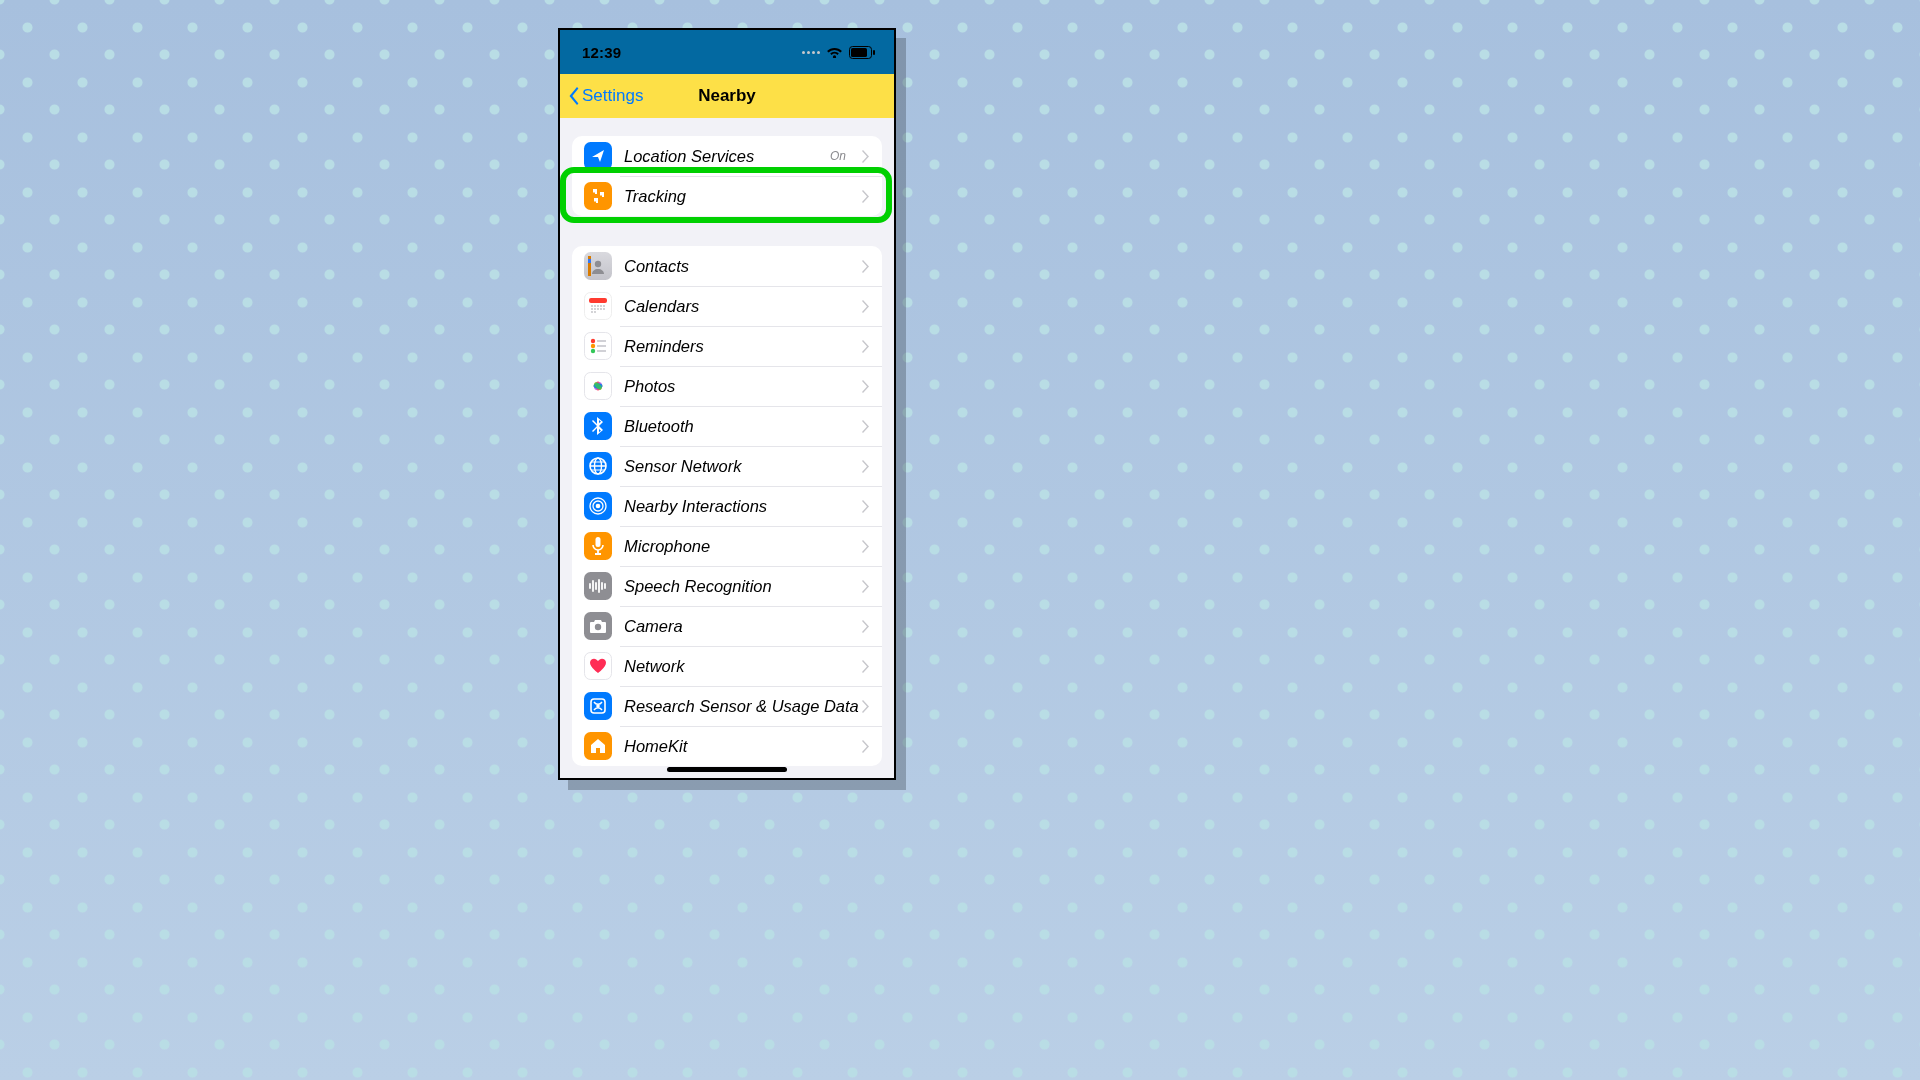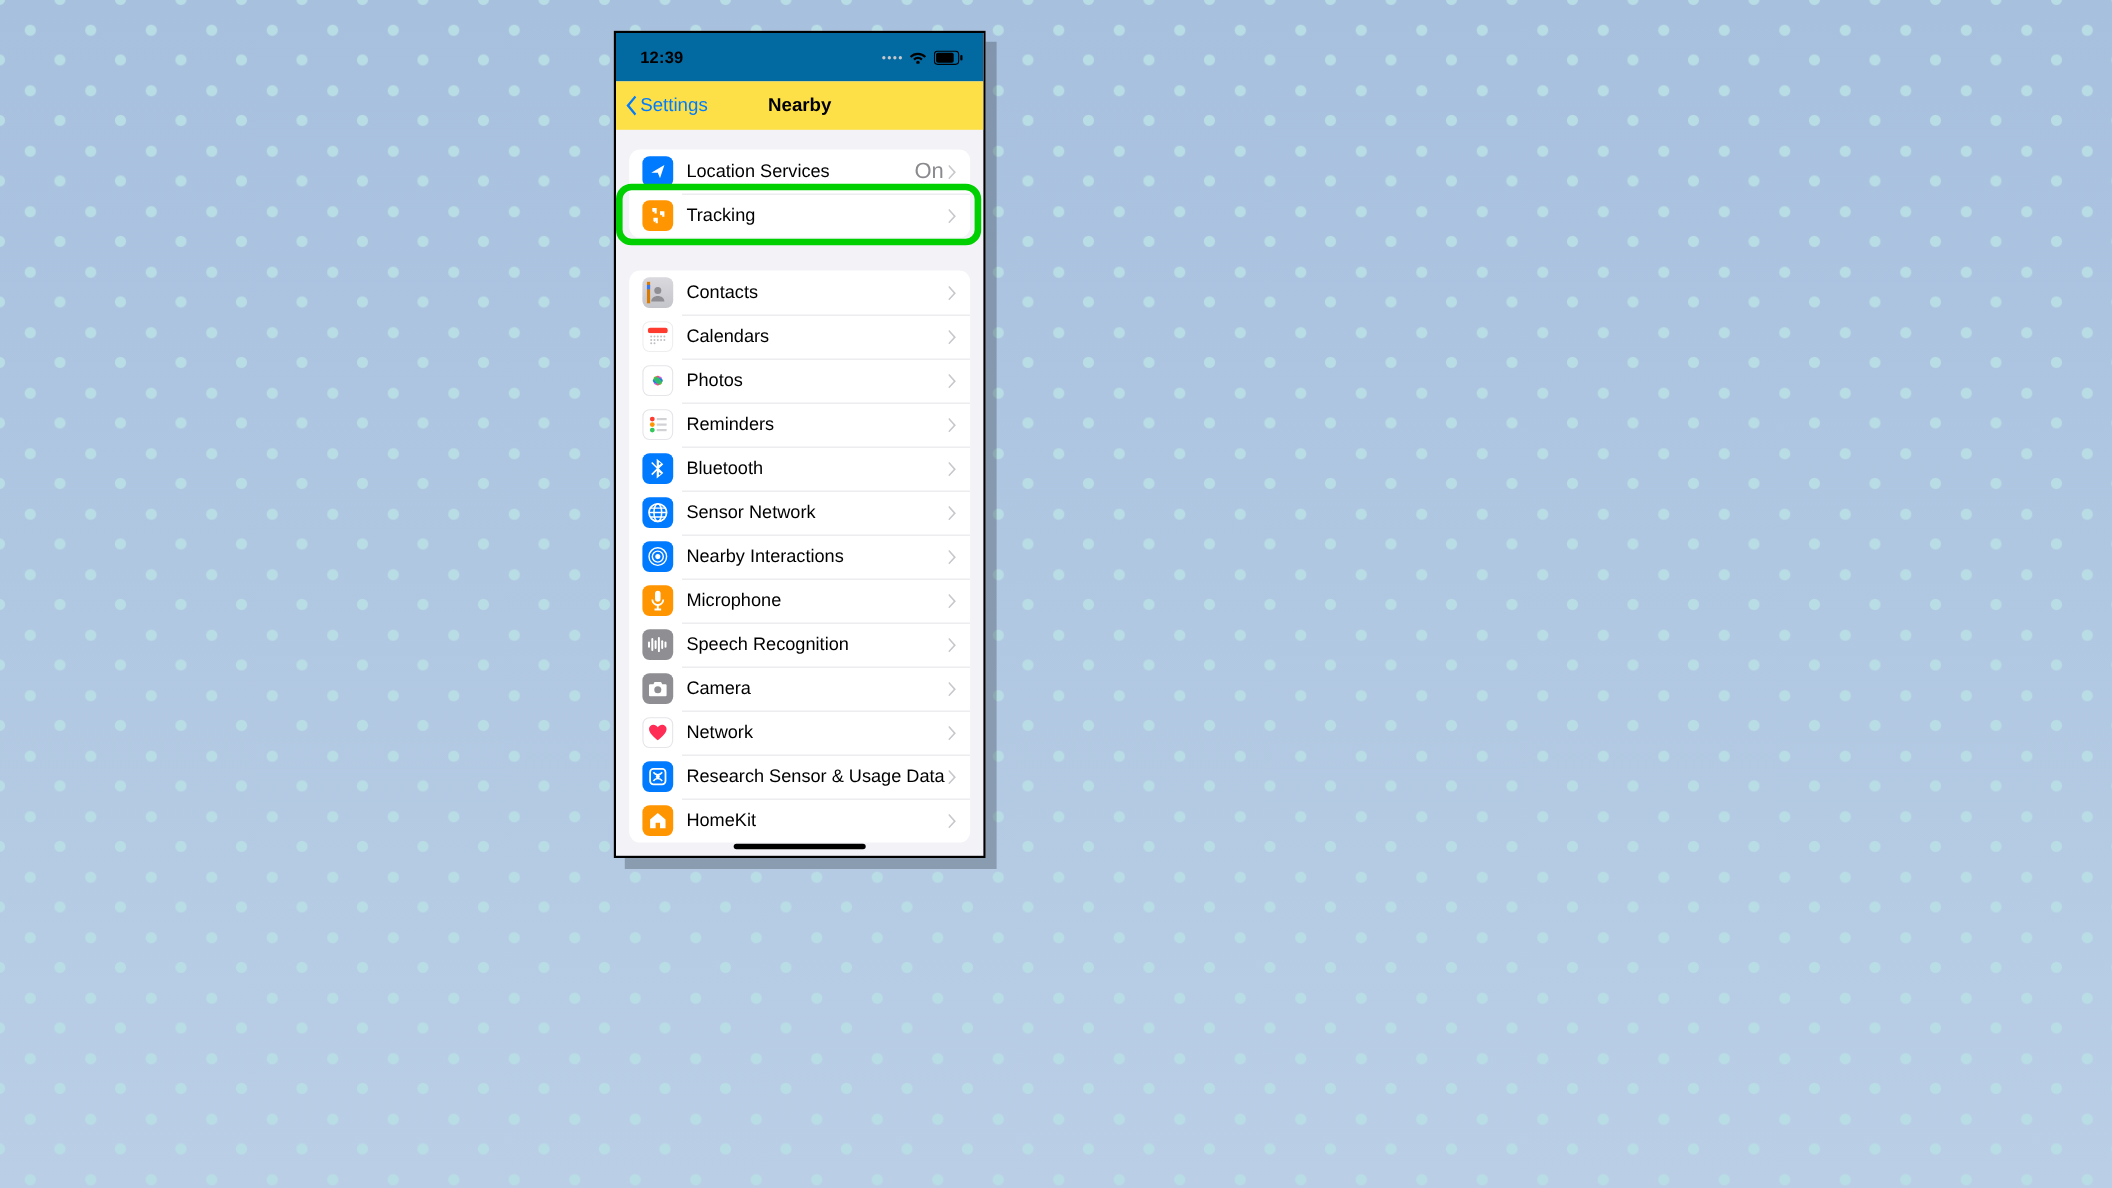--- a/index.html
+++ b/index.html
@@ -21,26 +21,26 @@
   .dots span{width:3px;height:3px;border-radius:50%;background:#c8c8cc;}
   .wifi svg,.batt svg{display:block;}
   
   .nav{position:relative;height:44px;background:#fde047;}
   .back{position:absolute;left:6px;top:0;height:44px;display:flex;align-items:center;color:#007aff;font-size:17px;}
   .back svg{margin-right:2px;}
   .title{position:absolute;left:0;right:0;top:0;height:44px;display:flex;align-items:center;justify-content:center;
     font-size:17px;font-weight:600;color:#000;pointer-events:none;}
   
   .content{padding-top:18px;}
-  .group{background:#fff;border-radius:10px;margin:0 12px 30px 12px;overflow:hidden;}
+  .group{background:#fff;border-radius:10px;margin:0 12px 30px 12px;overflow:hidden;font-style:italic;}
   .row{display:flex;align-items:center;height:40px;padding:0 12px 0 12px;position:relative;}
   .row + .row::before{content:"";position:absolute;left:48px;right:0;top:0;height:1px;background:#e5e5ea;}
   .ico{width:28px;height:28px;border-radius:6.5px;flex:0 0 28px;display:flex;align-items:center;justify-content:center;margin-right:12px;}
   .lbl{flex:1;font-size:16.5px;color:#000;white-space:nowrap;overflow:hidden;text-overflow:ellipsis;}
-  .val{font-size:20px;color:#8a8a8e;margin-right:4px;}
+  .val{font-size:12px;color:#8a8a8e;margin-right:16px;}
   .chev{flex:0 0 auto;}
   .chev svg{display:block;}
   
   .hl{position:absolute;border:6px solid #00d000;background:rgba(0,255,0,0);border-radius:14px;pointer-events:none;
       left:560px;top:167px;width:332px;height:56px;box-sizing:border-box;}
   
   .homebar{position:absolute;left:50%;bottom:6px;transform:translateX(-50%);width:120px;height:5px;border-radius:3px;background:#000;}
   
   .bg-blue{background:#007aff;} .bg-orange{background:#ff9500;} .bg-grey{background:#8e8e93;}
   .bg-white{background:#fff;border:1px solid #e5e5ea;box-sizing:border-box;}
@@ -164,51 +164,51 @@
           <span class="lbl">Calendars</span>
           <span class="chev">
               <svg width="8" height="13" viewBox="0 0 8 13">
                 <path fill="#c7c7cc" d="m1 0 6 6.5L1 13 0 12l5-5.5L0 1z"></path>
               </svg>
             </span>
         </div>
 
         <div class="row">
           <span class="ico bg-white">
+            <svg width="20" height="20" viewBox="0 0 20 20">
+                <circle cx="5" cy="5" r="2.2" fill="#ff3b30"></circle>
+                <circle cx="5" cy="10" r="2.2" fill="#ff9500"></circle>
+                <circle cx="5" cy="15" r="2.2" fill="#34c759"></circle>
+                <rect x="9" y="4" width="9" height="2" fill="#d1d1d6"></rect>
+                <rect x="9" y="9" width="9" height="2" fill="#d1d1d6"></rect>
+                <rect x="9" y="14" width="9" height="2" fill="#d1d1d6"></rect>
+              </svg>
+          </span>
+          <span class="lbl">Reminders</span>
+          <span class="chev">
+              <svg width="8" height="13" viewBox="0 0 8 13">
+                <path fill="#c7c7cc" d="m1 0 6 6.5L1 13 0 12l5-5.5L0 1z"></path>
+              </svg>
+            </span>
+        </div>
+
+        <div class="row">
+          <span class="ico bg-white">
             <svg width="22" height="22" viewBox="0 0 22 22">
                 <g transform="translate(11 11)">
                   <ellipse rx="4.5" ry="2.4" fill="#ffcc00" opacity=".85"></ellipse>
                   <ellipse rx="4.5" ry="2.4" fill="#ff9500" opacity=".85" transform="rotate(45)"></ellipse>
                   <ellipse rx="4.5" ry="2.4" fill="#ff2d55" opacity=".85" transform="rotate(90)"></ellipse>
                   <ellipse rx="4.5" ry="2.4" fill="#af52de" opacity=".85" transform="rotate(135)"></ellipse>
                   <ellipse rx="4.5" ry="2.4" fill="#007aff" opacity=".85" transform="rotate(180)"></ellipse>
                   <ellipse rx="4.5" ry="2.4" fill="#34c759" opacity=".85" transform="rotate(225)"></ellipse>
                 </g>
               </svg>
           </span>
           <span class="lbl">Photos</span>
-          <span class="chev">
-              <svg width="8" height="13" viewBox="0 0 8 13">
-                <path fill="#c7c7cc" d="m1 0 6 6.5L1 13 0 12l5-5.5L0 1z"></path>
-              </svg>
-            </span>
-        </div>
-
-        <div class="row">
-          <span class="ico bg-white">
-            <svg width="20" height="20" viewBox="0 0 20 20">
-                <circle cx="5" cy="5" r="2.2" fill="#ff3b30"></circle>
-                <circle cx="5" cy="10" r="2.2" fill="#ff9500"></circle>
-                <circle cx="5" cy="15" r="2.2" fill="#34c759"></circle>
-                <rect x="9" y="4" width="9" height="2" fill="#d1d1d6"></rect>
-                <rect x="9" y="9" width="9" height="2" fill="#d1d1d6"></rect>
-                <rect x="9" y="14" width="9" height="2" fill="#d1d1d6"></rect>
-              </svg>
-          </span>
-          <span class="lbl">Reminders</span>
           <span class="chev">
               <svg width="8" height="13" viewBox="0 0 8 13">
                 <path fill="#c7c7cc" d="m1 0 6 6.5L1 13 0 12l5-5.5L0 1z"></path>
               </svg>
             </span>
         </div>
 
         <div class="row">
           <span class="ico bg-blue">
             <svg width="14" height="20" viewBox="0 0 14 20">

